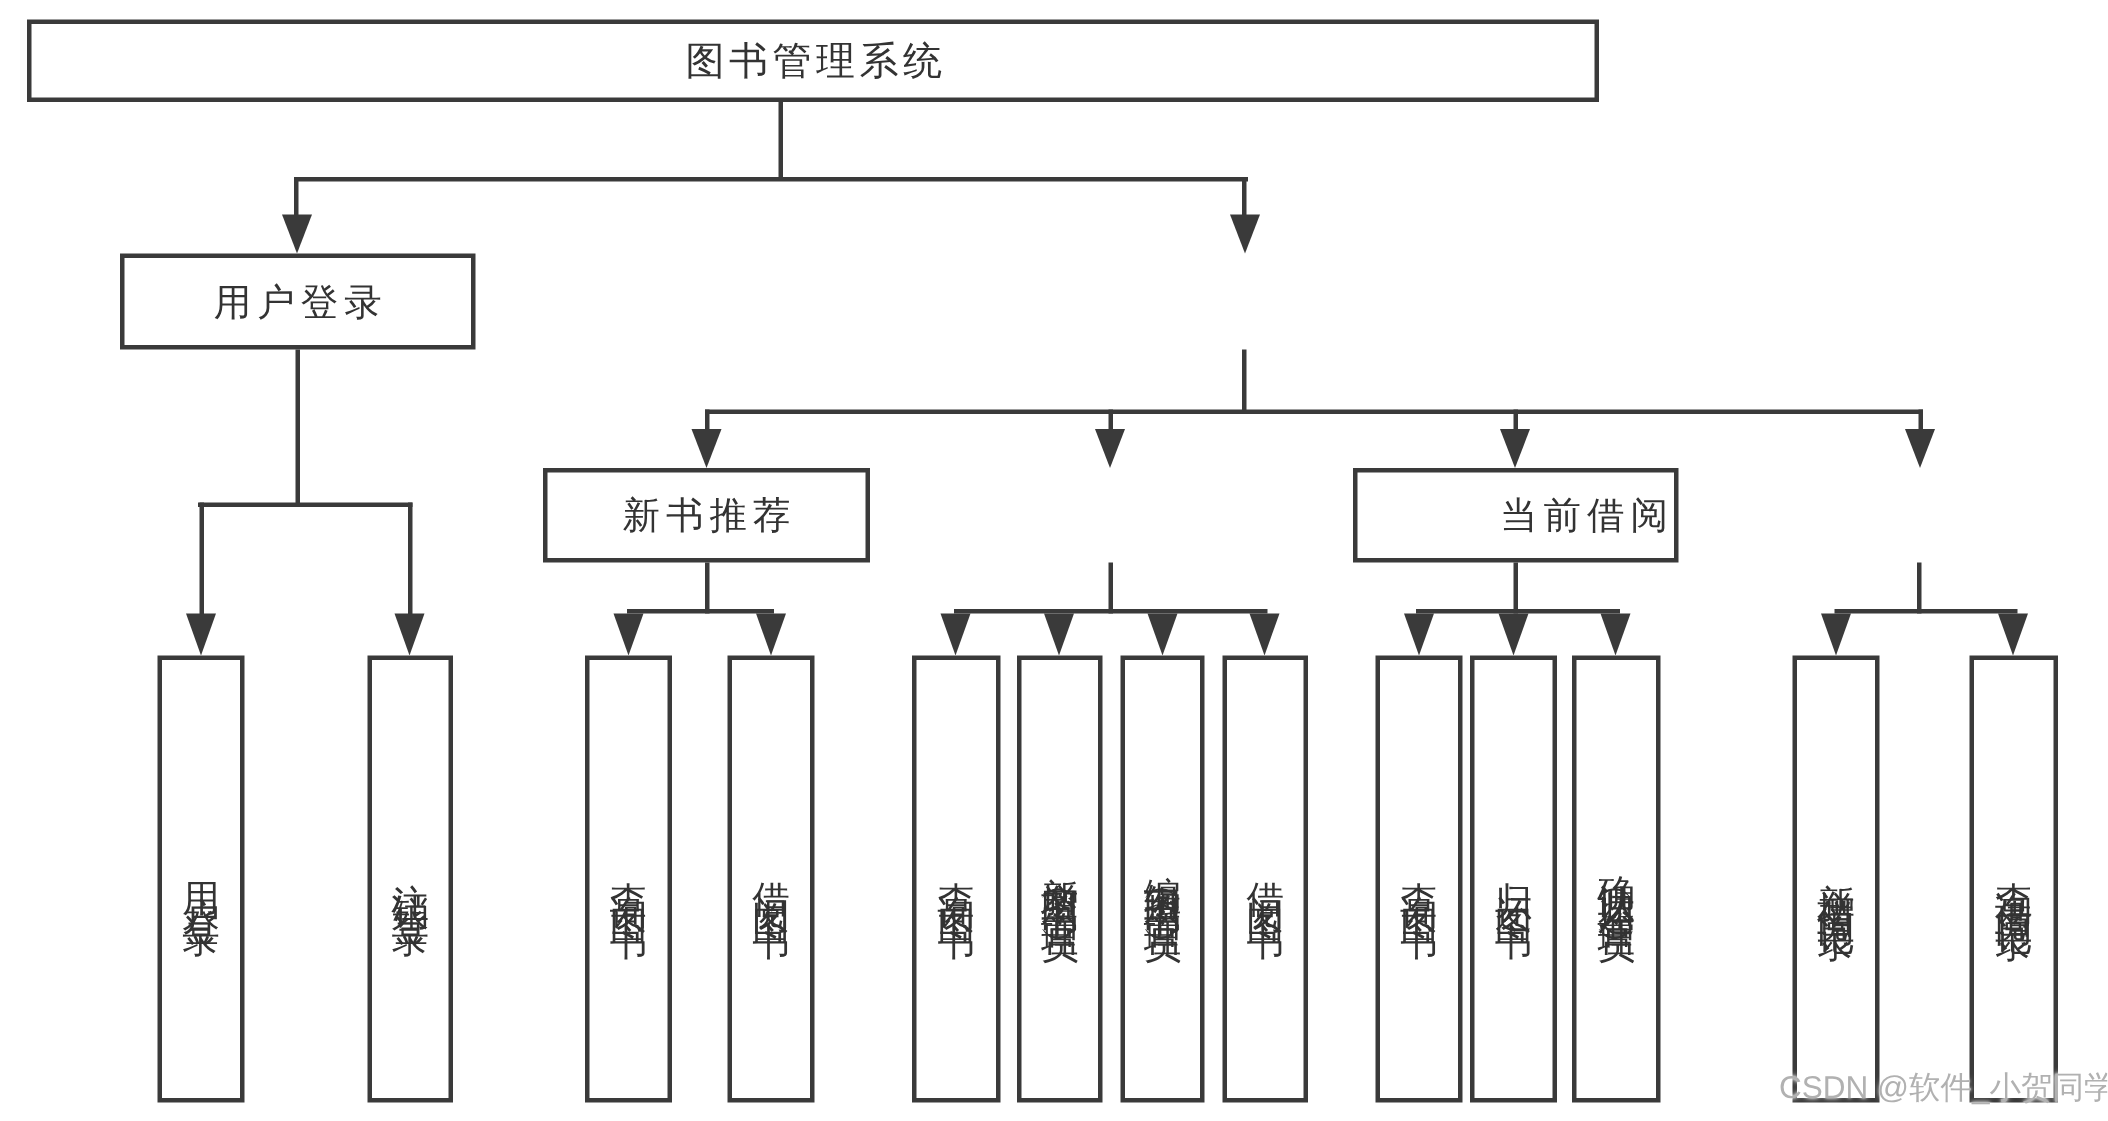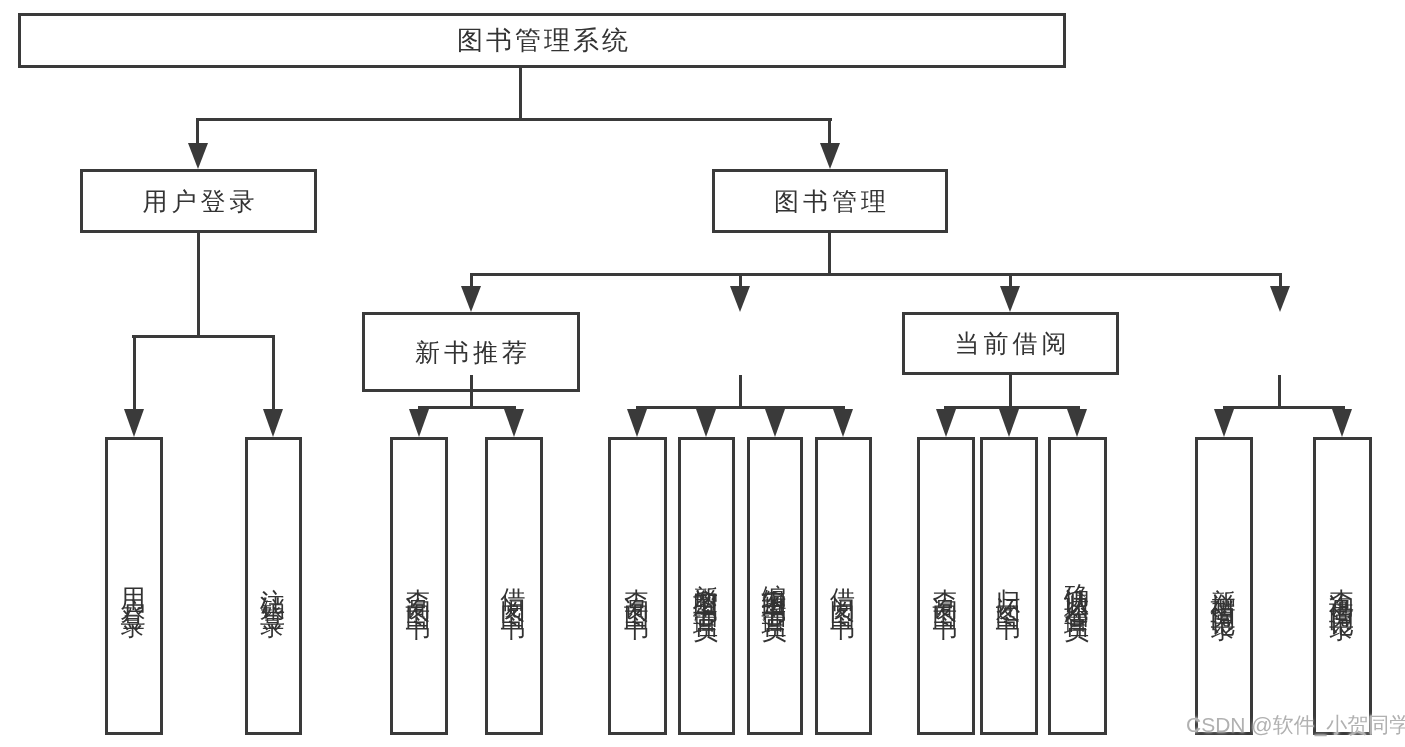--- a/index.html
+++ b/index.html
@@ -71,46 +71,43 @@
   <div class="vline" style="left:519px; top:68px; width:3px; height:52px;"></div>
   <div class="hline" style="left:196px; top:118px; width:636px; height:3px;"></div>
   <div class="vline" style="left:196px; top:118px; width:3px; height:30px;"></div>
   <div class="arrowhead" style="left:188px; top:143px;"></div>
   <div class="vline" style="left:828px; top:118px; width:3px; height:30px;"></div>
   <div class="arrowhead" style="left:820px; top:143px;"></div>
 
   <div class="box" style="left:80px; top:169px; width:237px; height:64px;">
     <span class="hlabel">用户登录</span>
   </div>
-  <div class="box" style="left:712px; top:169px; width:236px; height:64px;">
-    <span class="hlabel">图书管理</span>
-  </div>
 
   <div class="vline" style="left:197px; top:233px; width:3px; height:104px;"></div>
   <div class="hline" style="left:132px; top:335px; width:143px; height:3px;"></div>
   <div class="vline" style="left:133px; top:335px; width:3px; height:80px;"></div>
   <div class="arrowhead leaf-arrow" style="left:124px; top:409px;"></div>
   <div class="vline" style="left:272px; top:335px; width:3px; height:80px;"></div>
   <div class="arrowhead leaf-arrow" style="left:263px; top:409px;"></div>
 
   <div class="vline" style="left:828px; top:233px; width:3px; height:42px;"></div>
   <div class="hline" style="left:470px; top:273px; width:812px; height:3px;"></div>
   <div class="vline" style="left:470px; top:273px; width:3px; height:18px;"></div>
   <div class="arrowhead" style="left:461px; top:286px;"></div>
   <div class="vline" style="left:739px; top:273px; width:3px; height:18px;"></div>
   <div class="arrowhead" style="left:730px; top:286px;"></div>
   <div class="vline" style="left:1009px; top:273px; width:3px; height:18px;"></div>
   <div class="arrowhead" style="left:1000px; top:286px;"></div>
   <div class="vline" style="left:1279px; top:273px; width:3px; height:18px;"></div>
   <div class="arrowhead" style="left:1270px; top:286px;"></div>
 
-  <div class="box" style="left:362px; top:312px; width:218px; height:80px;">
+  <div class="box" style="left:362px; top:312px; width:218px; height:63px;">
     <span class="hlabel">新书推荐</span>
   </div>
-  <div class="box" style="left:902px; top:312px; width:217px; height:63px;">
+  <div class="box" style="left:902px; top:312px; width:217px; height:63px;justify-content:flex-end;">
     <span class="hlabel">当前借阅</span>
   </div>
 
   <div class="vline" style="left:470px; top:375px; width:3px; height:34px;"></div>
   <div class="hline" style="left:418px; top:406px; width:98px; height:3px;"></div>
   <div class="arrowhead leaf-arrow" style="left:409px; top:409px;"></div>
   <div class="arrowhead leaf-arrow" style="left:504px; top:409px;"></div>
 
   <div class="vline" style="left:739px; top:375px; width:3px; height:34px;"></div>
   <div class="hline" style="left:636px; top:406px; width:209px; height:3px;"></div>

